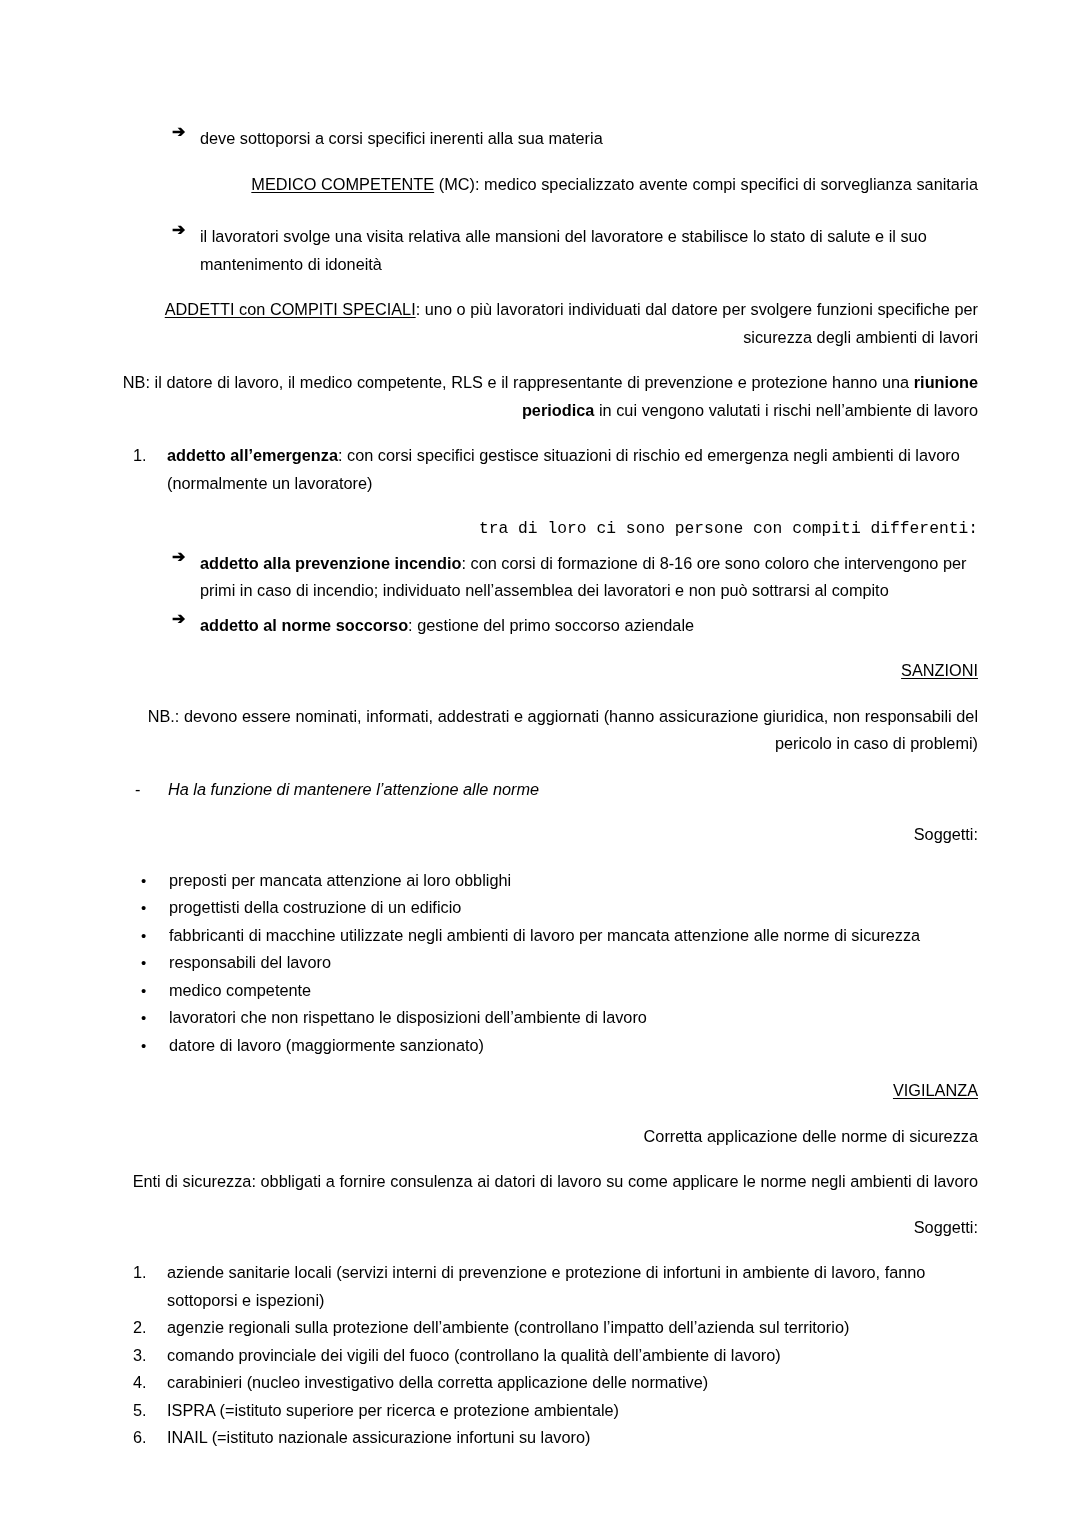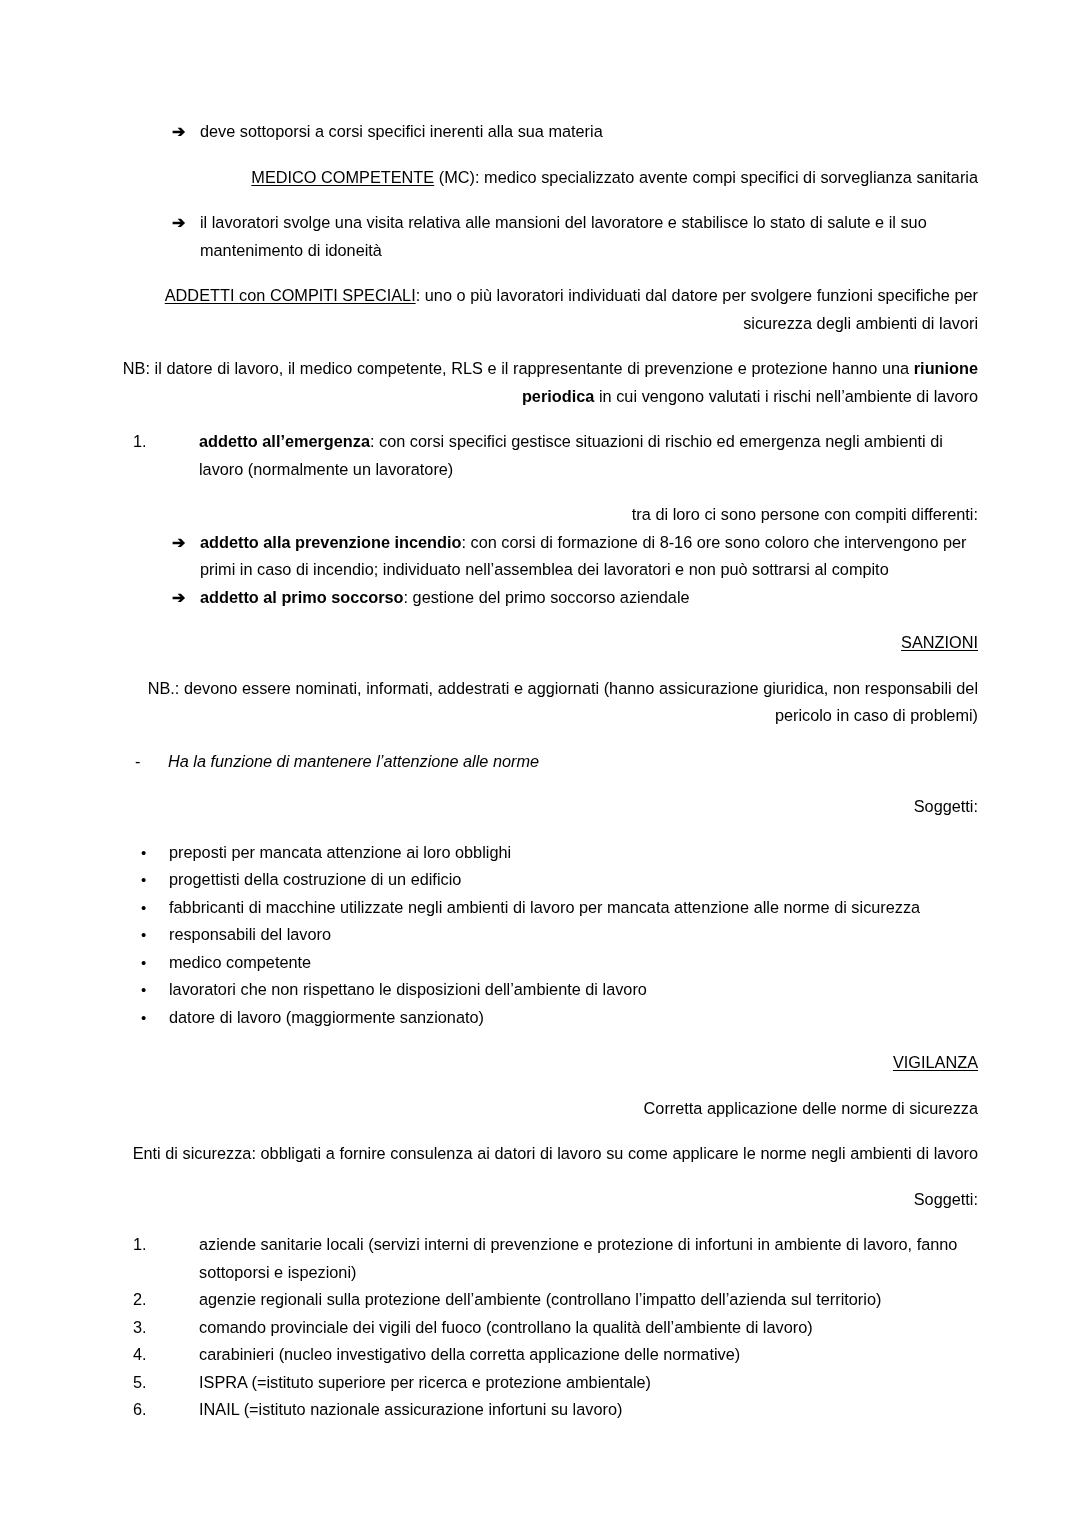--- a/index.html
+++ b/index.html
@@ -43,20 +43,21 @@
   }
   .arrow-row .glyph {
     flex: 0 0 28px;
     width: 28px;
     font-size: 16px;
     line-height: 27.5px;
     font-weight: 700;
   }
   .arrow-row .txt {
     flex: 1 1 auto;
+    margin-top: 7px;
   }
   
   .arrow-row.lvl2 {
     padding-left: 71px;
     margin-bottom: 0;
   }
 
   
   ol.numlist {
     list-style: none;
@@ -69,21 +70,20 @@
   }
   ol.numlist > li .num {
     flex: 0 0 34px;
     width: 34px;
     text-align: left;
     padding-left: 32px;
     box-sizing: content-box;
   }
   ol.numlist > li .li-body {
     flex: 1 1 auto;
-    margin-left: 32px;
   }
 
   
   .dash-row {
     display: flex;
     margin: 0 0 18px 0;
     padding-left: 34px;
   }
   .dash-row .glyph {
     flex: 0 0 33px;
@@ -113,21 +113,21 @@
 
   
   .u { text-decoration: underline; text-underline-offset: 2px; }
   .b { font-weight: 700; }
 
   .sub-note {
     padding-left: 69px;
     margin: 0;
   }
 
-  .block-gap-sm { margin-bottom: 0; }
+  .block-gap-sm { margin-bottom: 0; font-family: Liberation Mono, monospace; }
 </style>
 </head>
 <body>
 
 <div class="page">
   <div class="content">
 
     <div class="arrow-row">
       <span class="glyph">➔</span>
       <span class="txt">deve sottoporsi a corsi specifici inerenti alla sua materia</span>
@@ -164,21 +164,21 @@
     <div class="arrow-row lvl2">
       <span class="glyph">➔</span>
       <span class="txt">
         <span class="b">addetto alla prevenzione incendio</span><span>: con corsi di formazione di 8-16 ore sono coloro che intervengono per primi in caso di incendio; individuato nell’assemblea dei lavoratori e non può sottrarsi al compito</span>
       </span>
     </div>
 
     <div class="arrow-row lvl2" style="margin-bottom:18px">
       <span class="glyph">➔</span>
       <span class="txt">
-        <span class="b">addetto al primo soccorso</span><span>: gestione del primo soccorso aziendale</span>
+        <span class="b">addetto al norme soccorso</span><span>: gestione del primo soccorso aziendale</span>
       </span>
     </div>
 
     <p class="para">
       <span class="u">SANZIONI</span>
     </p>
 
     <p class="para">NB.: devono essere nominati, informati, addestrati e aggiornati (hanno assicurazione giuridica, non responsabili del pericolo in caso di problemi)</p>
 
     <div class="dash-row">

